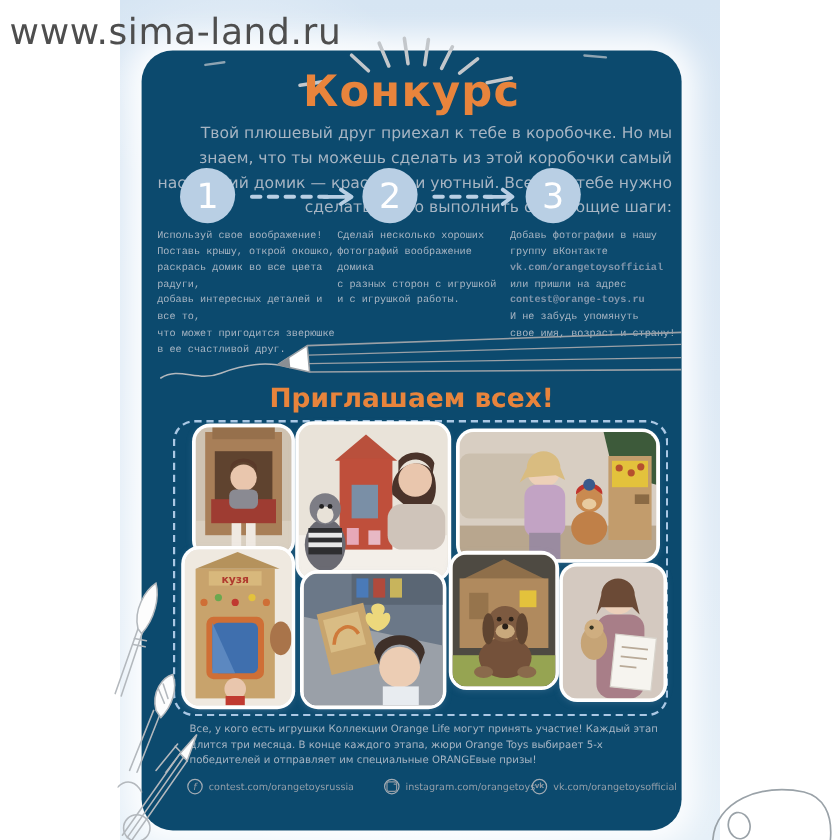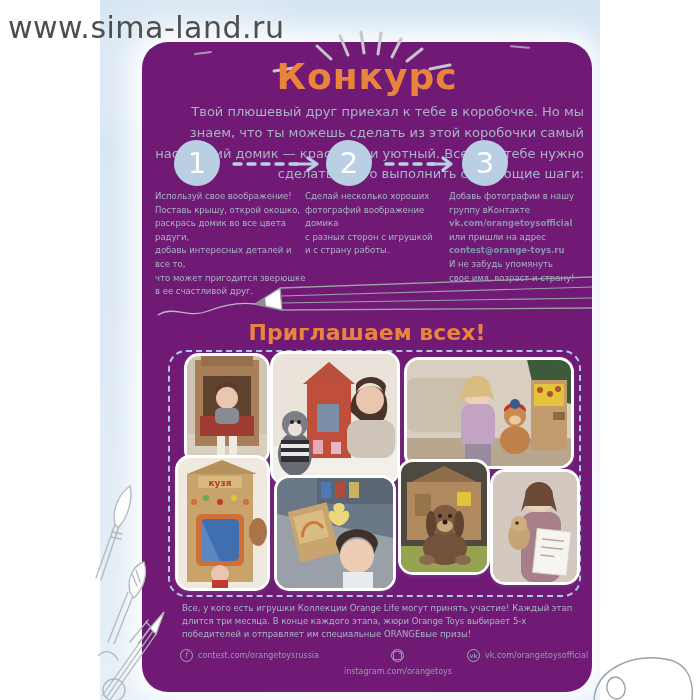--- a/index.html
+++ b/index.html
@@ -13,22 +13,22 @@
     background:
       radial-gradient(ellipse 260px 180px at 50% 88%, rgba(255,255,255,.8), rgba(255,255,255,0) 70%),
       radial-gradient(ellipse 200px 140px at 20% 10%, rgba(255,255,255,.5), rgba(255,255,255,0) 70%),
       linear-gradient(180deg,#d6e5f3 0%,#dde9f5 45%,#e6f0f8 100%);
   }
   .watermark{
     position:absolute;left:8px;top:10px;font-size:30px;color:#4e4e4e;
     letter-spacing:.5px;z-index:9;
   }
   .card{
-    position:absolute;left:142px;top:42px;width:450px;height:650px;
-    background:#701a75;border-radius:26px;z-index:2;
+    position:absolute;left:118px;top:42px;width:450px;height:650px;
+    background:#0c4a6e;border-radius:26px;z-index:2;
     box-shadow:0 0 24px 12px rgba(255,255,255,.9);
   }
   .rays{position:absolute;left:118px;top:-14px;width:212px;height:46px;}
   .side-dash{position:absolute;height:2px;background:#c6cace;opacity:.7;border-radius:2px;}
   .dash-l{left:52px;top:10px;width:18px;transform:rotate(-8deg);}
   .dash-r{left:368px;top:4px;width:20px;transform:rotate(5deg);}
   .title{
     position:absolute;left:0;top:14px;width:100%;text-align:center;
     color:#e8843c;font-size:36px;font-weight:bold;letter-spacing:1px;
   }
@@ -39,21 +39,21 @@
   .step-circle{
     position:absolute;top:98px;width:46px;height:46px;background:#b9cfe4;
     border-radius:48% 52% 50% 50% / 52% 48% 52% 48%;
     display:flex;align-items:center;justify-content:center;
     color:#ffffff;font-size:29px;
   }
   .c1{left:32px;} .c2{left:184px;} .c3{left:320px;}
   .arrow{position:absolute;top:112px;width:88px;height:20px;}
   .a1{left:90px;} .a2{left:242px;width:70px;}
   .step-text{
-    position:absolute;top:148px;font-size:8.5px;line-height:1.6;color:#a7b5c3;
+    position:absolute;top:148px;font-size:8.5px;line-height:1.6;color:#a7b5c3;font-family:Liberation Mono, monospace;
   }
   .t1{left:13px;width:152px;}
   .t2{left:163px;width:142px;}
   .t3{left:307px;width:138px;}
   .b{font-weight:bold;color:#8296ac;}
   .pencil-art{position:absolute;left:14px;top:232px;width:436px;height:46px;}
   .invite{
     position:absolute;left:0;top:278px;width:100%;text-align:center;
     color:#e8843c;font-size:22px;font-weight:bold;
   }
@@ -74,21 +74,21 @@
   .p6{left:231px;top:110px;width:86px;height:110px;}
   .p7{left:323px;top:120px;width:84px;height:110px;}
   .note{
     position:absolute;left:40px;top:560px;width:402px;
     font-size:8.5px;line-height:1.55;color:#a7b5c3;
   }
   .social{
     position:absolute;top:607px;display:flex;align-items:center;gap:5px;
     color:#949fa9;font-size:8px;
   }
-  .s1{left:38px;} .s2{left:202px;flex-direction:column;} .s3{left:325px;}
+  .s1{left:38px;} .s2{left:202px;} .s3{left:325px;}
   .soc-icon{
     width:13px;height:13px;border:1px solid #a4adb5;border-radius:50%;
     display:flex;align-items:center;justify-content:center;flex:0 0 auto;
     font-size:8px;color:#8f99a3;font-style:italic;box-sizing:border-box;
   }
   .soc-icon.vkic{font-style:normal;font-size:6px;font-weight:bold;letter-spacing:0;}
   .ig-box{width:7px;height:7px;border:1px solid #8f99a3;border-radius:2px;position:relative;}
   .ig-dot{position:absolute;right:0.5px;top:0.5px;width:1.8px;height:1.8px;background:#8f99a3;border-radius:50%;}
   .doodle{position:absolute;z-index:5;}
   .brushes{left:88px;top:476px;width:64px;height:168px;}
@@ -149,21 +149,21 @@
     <div>Поставь крышу, открой окошко,</div>
     <div>раскрась домик во все цвета радуги,</div>
     <div>добавь интересных деталей и все то,</div>
     <div>что может пригодится зверюшке</div>
     <div>в ее счастливой друг.</div>
   </div>
   <div class="step-text t2">
     <div>Сделай несколько хороших</div>
     <div>фотографий воображение домика</div>
     <div>с разных сторон с игрушкой</div>
-    <div>и с страну работы.</div>
+    <div>и с игрушкой работы.</div>
   </div>
   <div class="step-text t3">
     <div>Добавь фотографии в нашу</div>
     <div>группу вКонтакте</div>
     <div class="b">vk.com/orangetoysofficial</div>
     <div>или пришли на адрес</div>
     <div class="b">contest@orange-toys.ru</div>
     <div>И не забудь упомянуть</div>
     <div>свое имя, возраст и страну!</div>
   </div>

